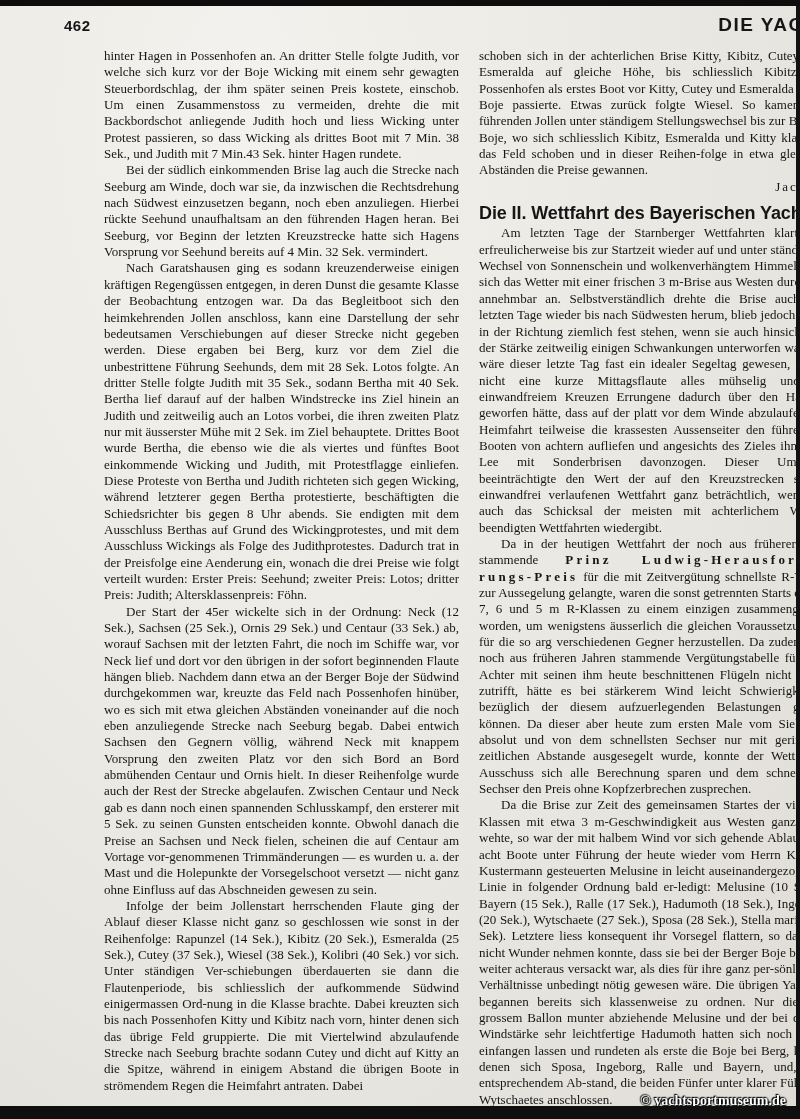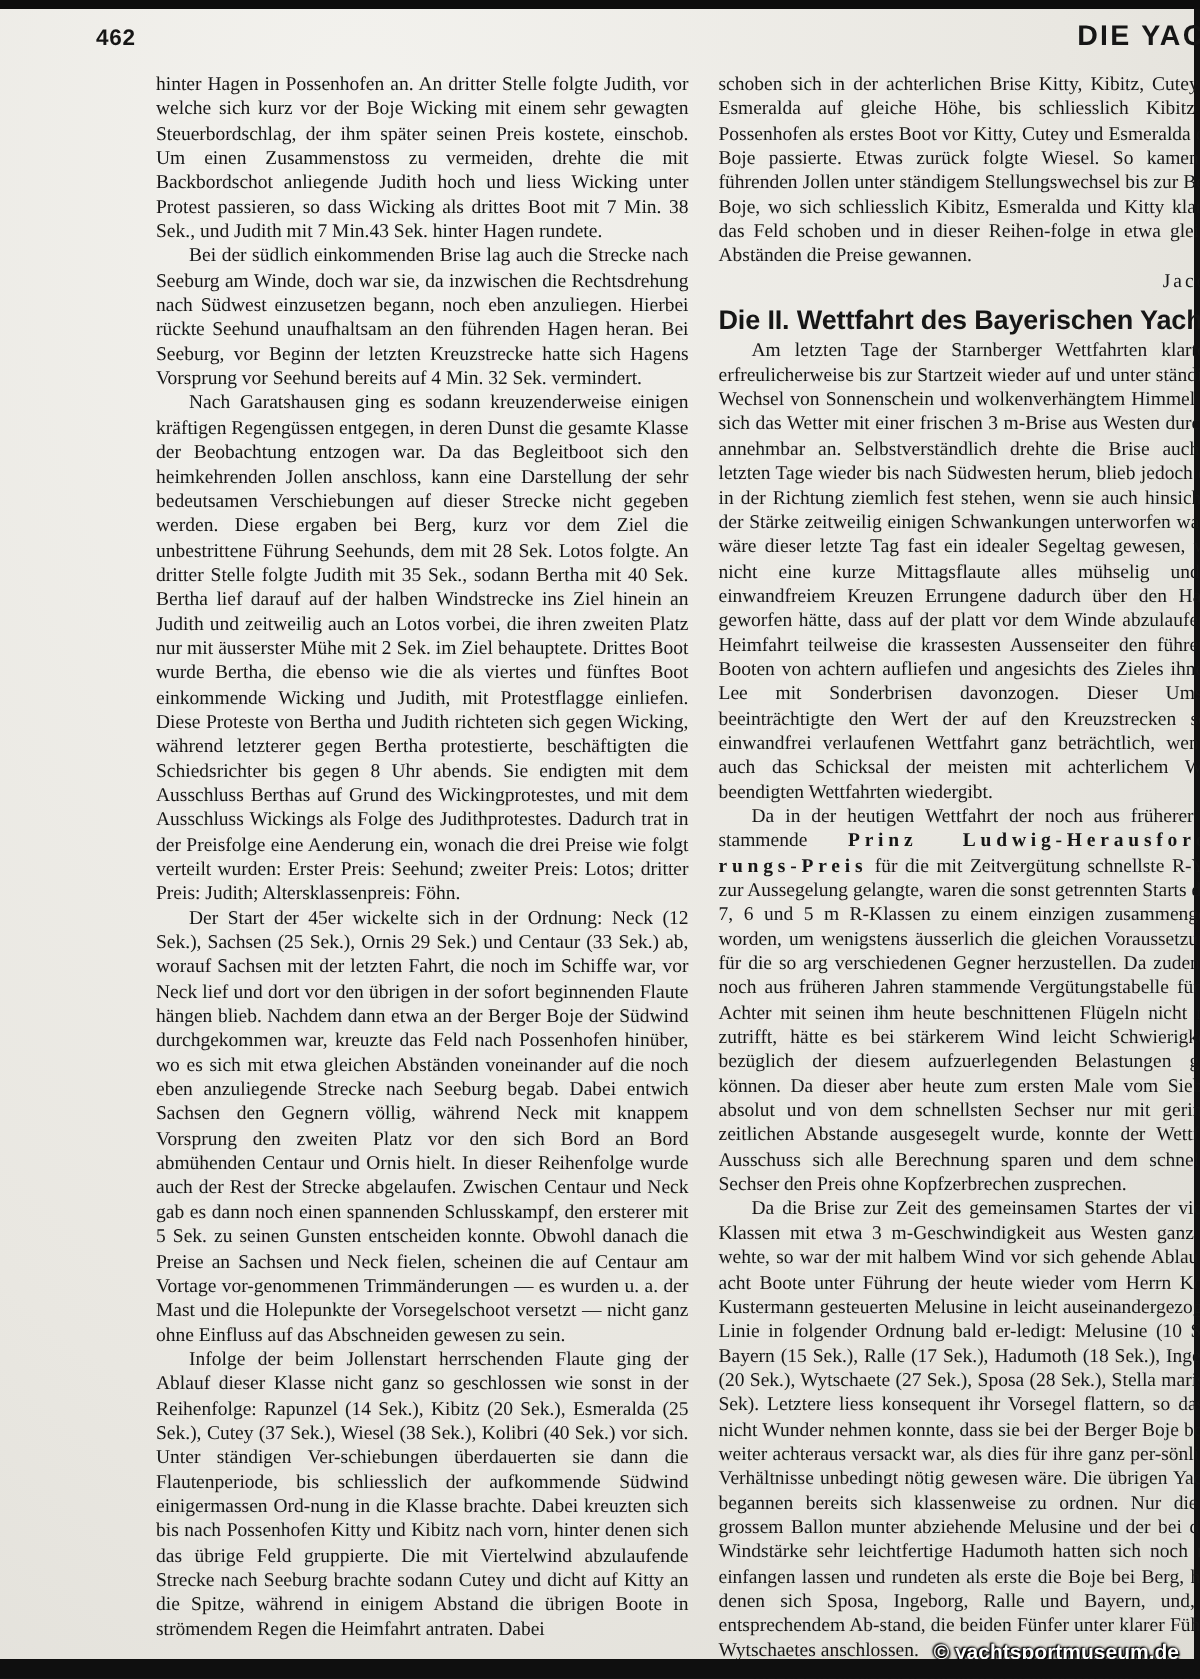--- a/index.html
+++ b/index.html
@@ -45,21 +45,21 @@
       text-align: right; letter-spacing: 2px; font-weight: normal; margin: 0 4px 0 0 !important;
     }
     .section-heading {
       font-family: "Liberation Sans", "DejaVu Sans", sans-serif;
       font-weight: bold; font-size: 18px; margin: 10px 0 4px 0 !important; letter-spacing: -0.1px;
       text-align: left; white-space: nowrap;
     }
     .spaced { letter-spacing: 3.2px; font-weight: bold; }
     .watermark {
       position: absolute; right: 10px; top: 1087px;
-      font-family: Liberation Sans, sans-serif;
+      font-family: Liberation Serif, serif;
       font-size: 14px; font-weight: bold; color: #fff;
       text-shadow: 0 0 2px #000, 0 0 2px #000, 1px 1px 1px #000, -1px -1px 1px #000;
     }
   </style>
 </head>
 <body>
 
 <div class="topstrip"></div>
 <div class="page">
   <div class="pagenum">462</div>

